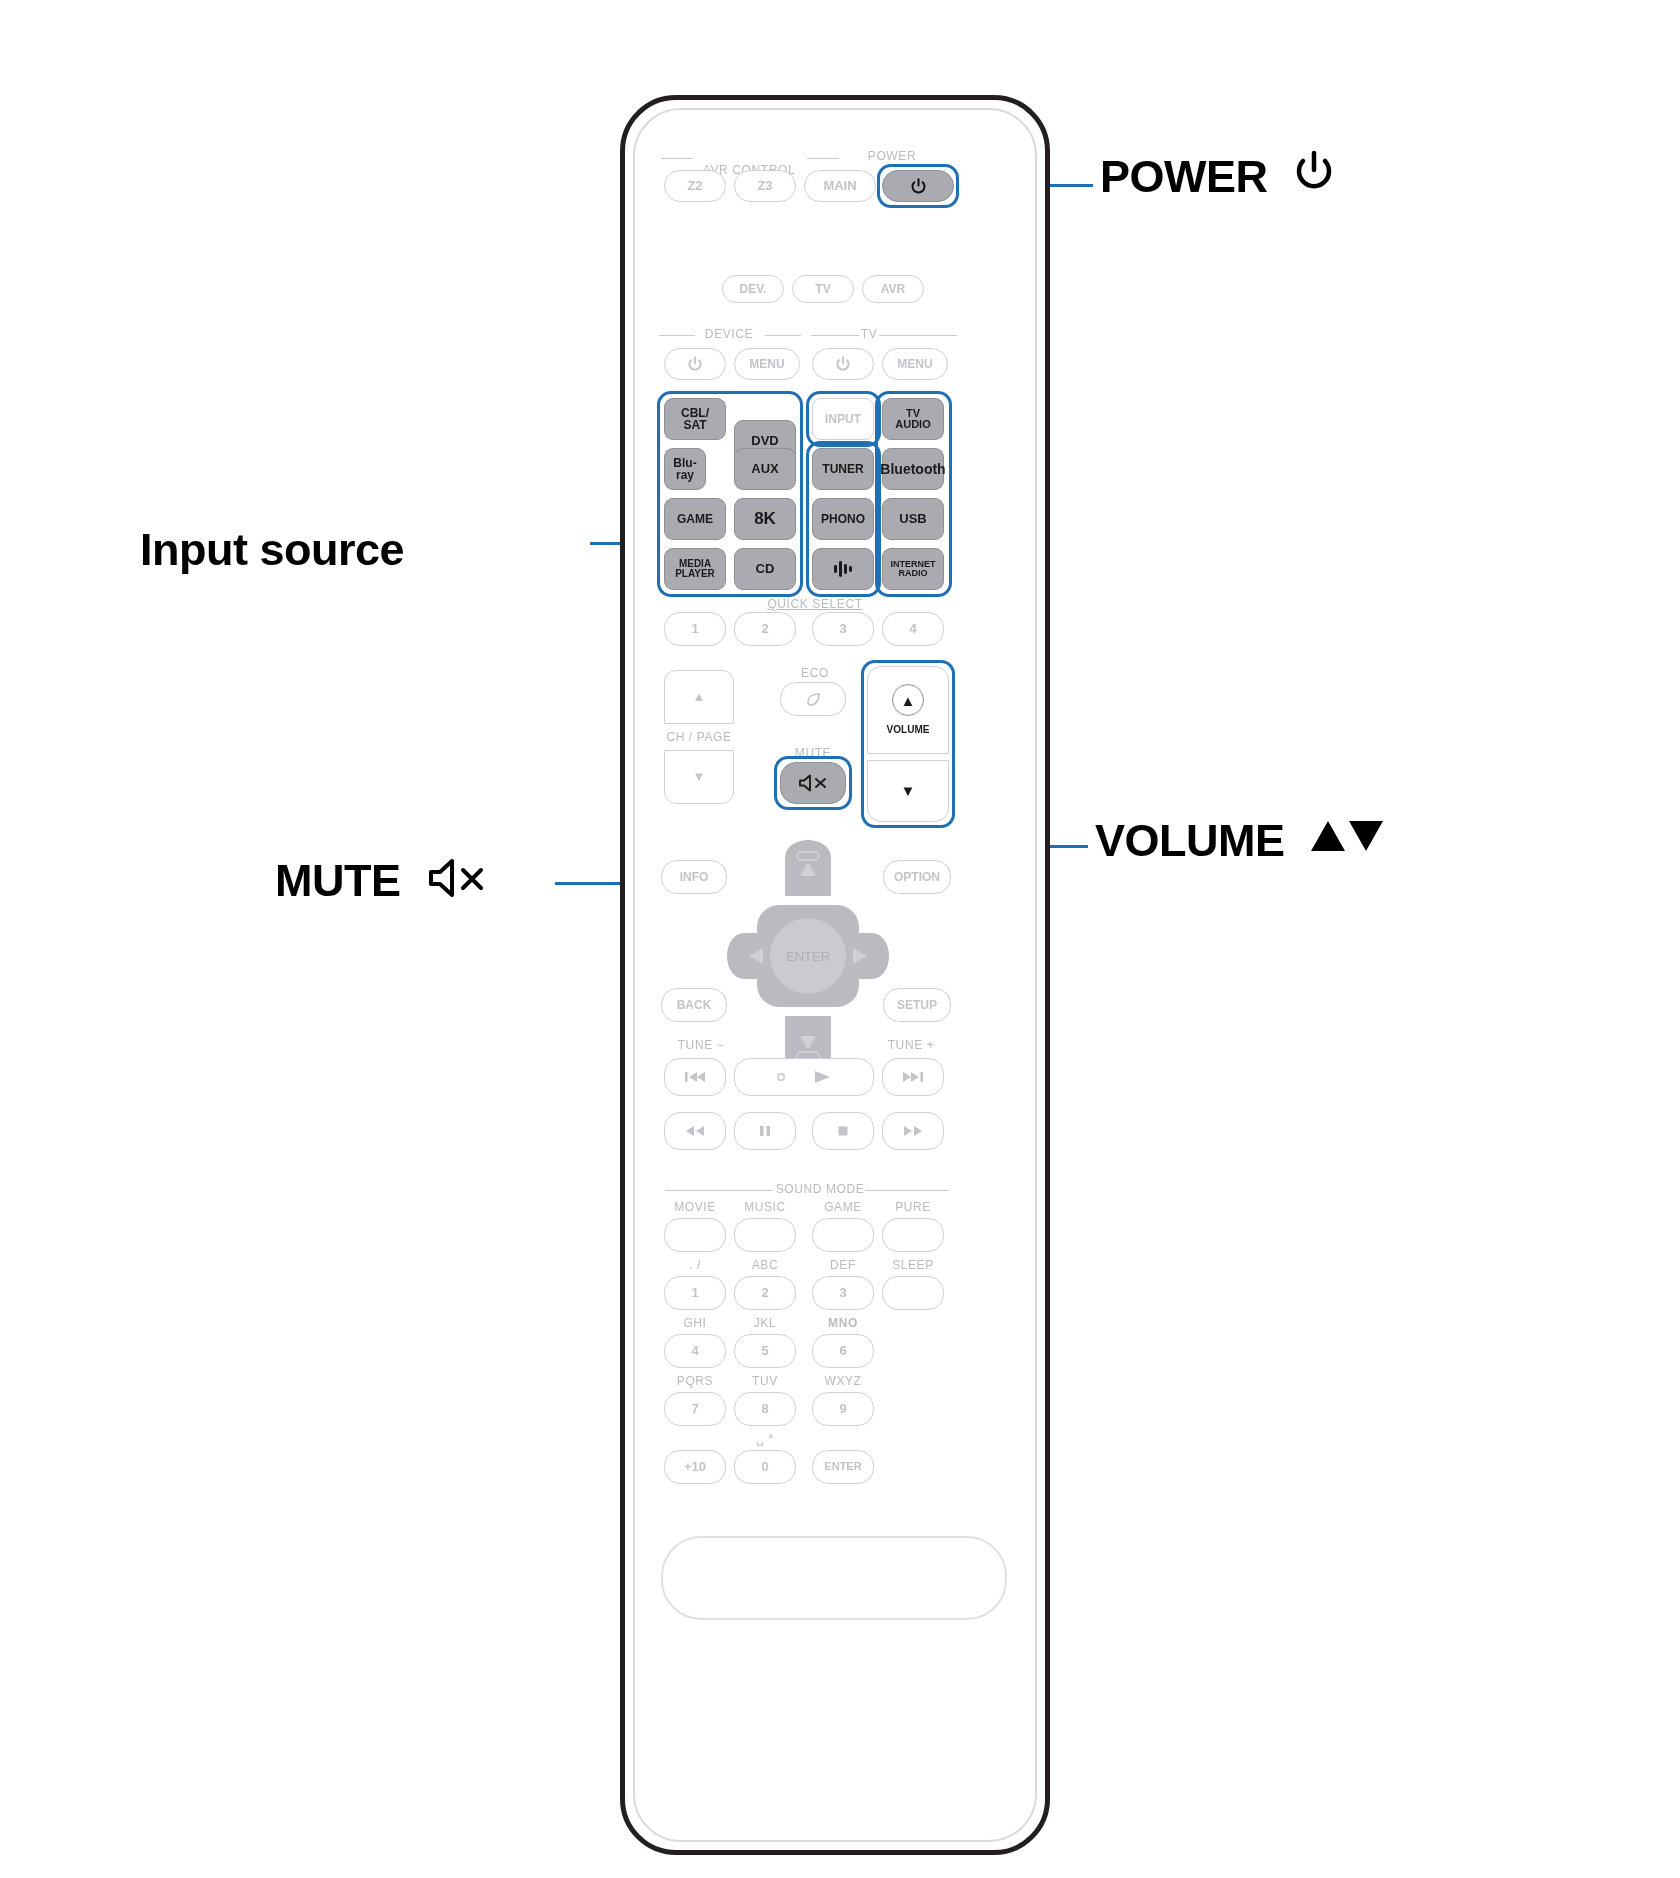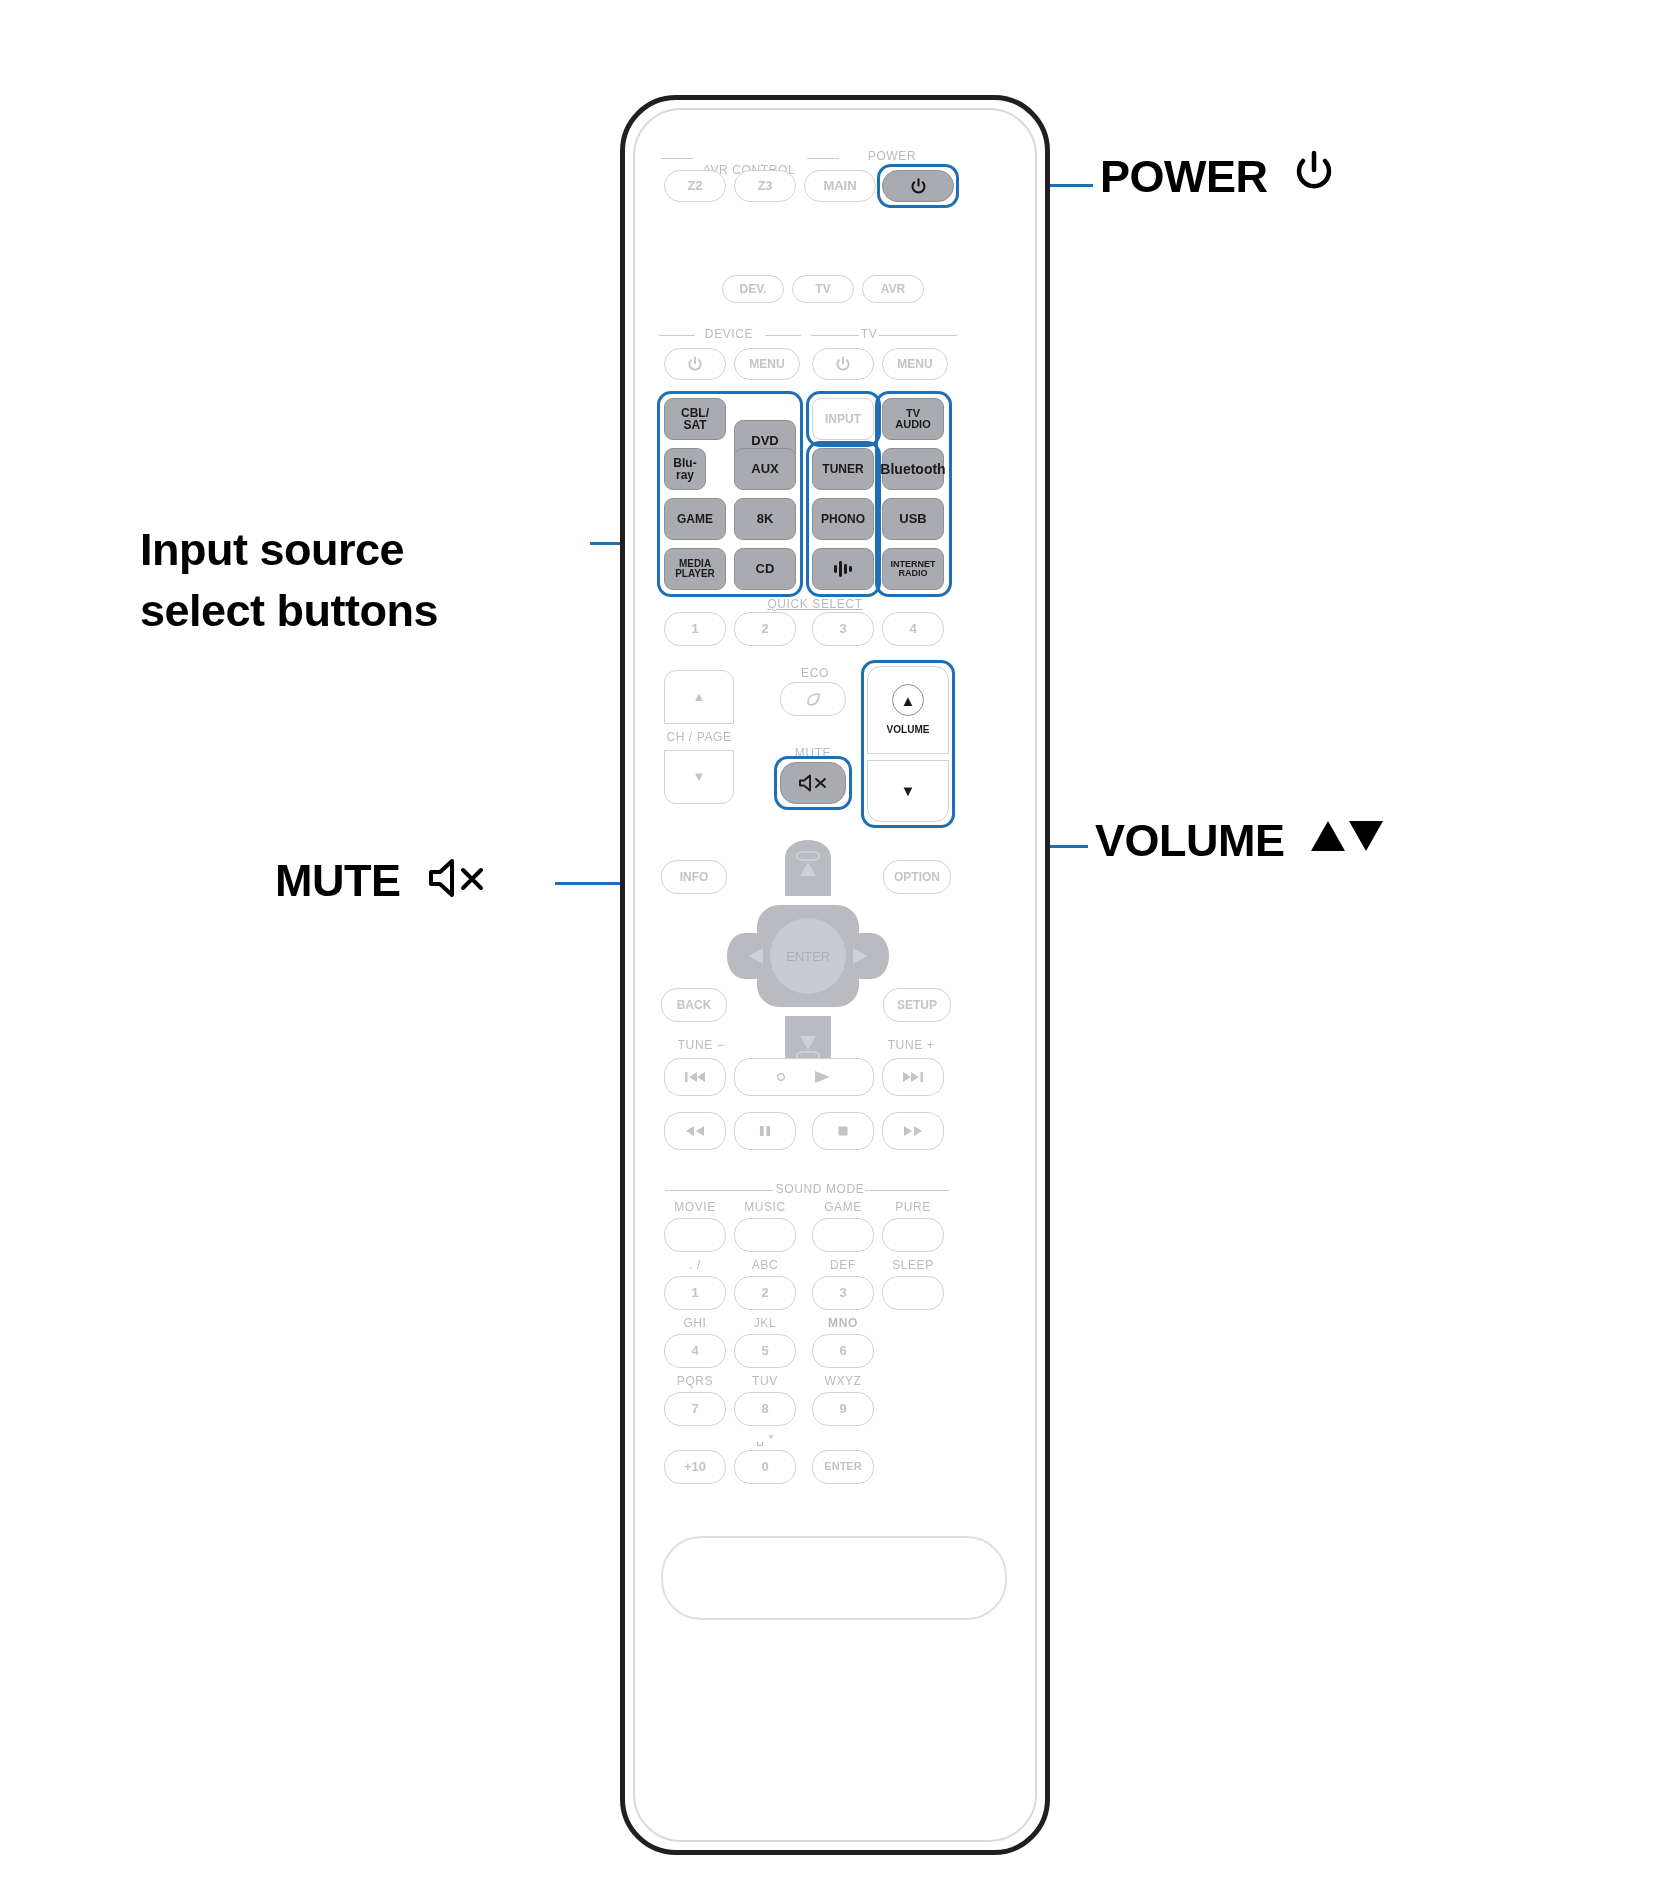--- a/index.html
+++ b/index.html
@@ -55,21 +55,20 @@
         <g fill="none" stroke="#000" stroke-width="4.5" stroke-linecap="round">
       <path d="M9 11 A15 15 0 1 0 31 11"></path>
           <path d="M20 3 L20 20"></path>
         </g>
       </svg>
   </span>
 </div>
 
 <div class="callout" style="left:140px;top:520px;line-height:1.35;">
   <span class="sub">Input source</span>
-  <span class="sub">select buttons</span>
 </div>
 
 <div class="callout" style="left:275px;top:855px;">
   <span>MUTE</span>
   <span style="display:inline-block;margin-left:14px;vertical-align:-4px;">
     <svg width="62" height="44" viewBox="0 0 62 44">
       <g fill="none" stroke="#000" stroke-width="4" stroke-linecap="round" stroke-linejoin="round">
         <path d="M4 16 L4 28 L13 28 L25 39 L25 5 L13 16 Z"></path>
         <path d="M36 14 L54 32 M54 14 L36 32"></path>
       </g>
@@ -157,21 +156,21 @@
     <span>TV</span>
     <span>AUDIO</span>
   </div>
 
   <div class="btn hl" style="left:39px;top:348px;width:42px;height:42px;font-size:12px;">Blu-ray</div>
   <div class="btn hl" style="left:109px;top:348px;width:62px;height:42px;font-size:13px;">AUX</div>
   <div class="btn hl" style="left:187px;top:348px;width:62px;height:42px;font-size:12px;">TUNER</div>
   <div class="btn hl" style="left:257px;top:348px;width:62px;height:42px;font-size:14px;">Bluetooth</div>
 
   <div class="btn hl" style="left:39px;top:398px;width:62px;height:42px;font-size:12px;">GAME</div>
-  <div class="btn hl" style="left:109px;top:398px;width:62px;height:42px;font-size:13px;">8K</div>
+  <div class="btn hl" style="left:109px;top:398px;width:62px;height:42px;font-size:17px;">8K</div>
   <div class="btn hl" style="left:187px;top:398px;width:62px;height:42px;font-size:12px;">PHONO</div>
   <div class="btn hl" style="left:257px;top:398px;width:62px;height:42px;font-size:13px;">USB</div>
 
   <div class="btn hl" style="left:39px;top:448px;width:62px;height:42px;flex-direction:column;font-size:10px;">
     <span>MEDIA</span>
     <span>PLAYER</span>
   </div>
   <div class="btn hl" style="left:109px;top:448px;width:62px;height:42px;font-size:13px;">CD</div>
   <div class="btn hl" style="left:187px;top:448px;width:62px;height:42px;">
     <span>

